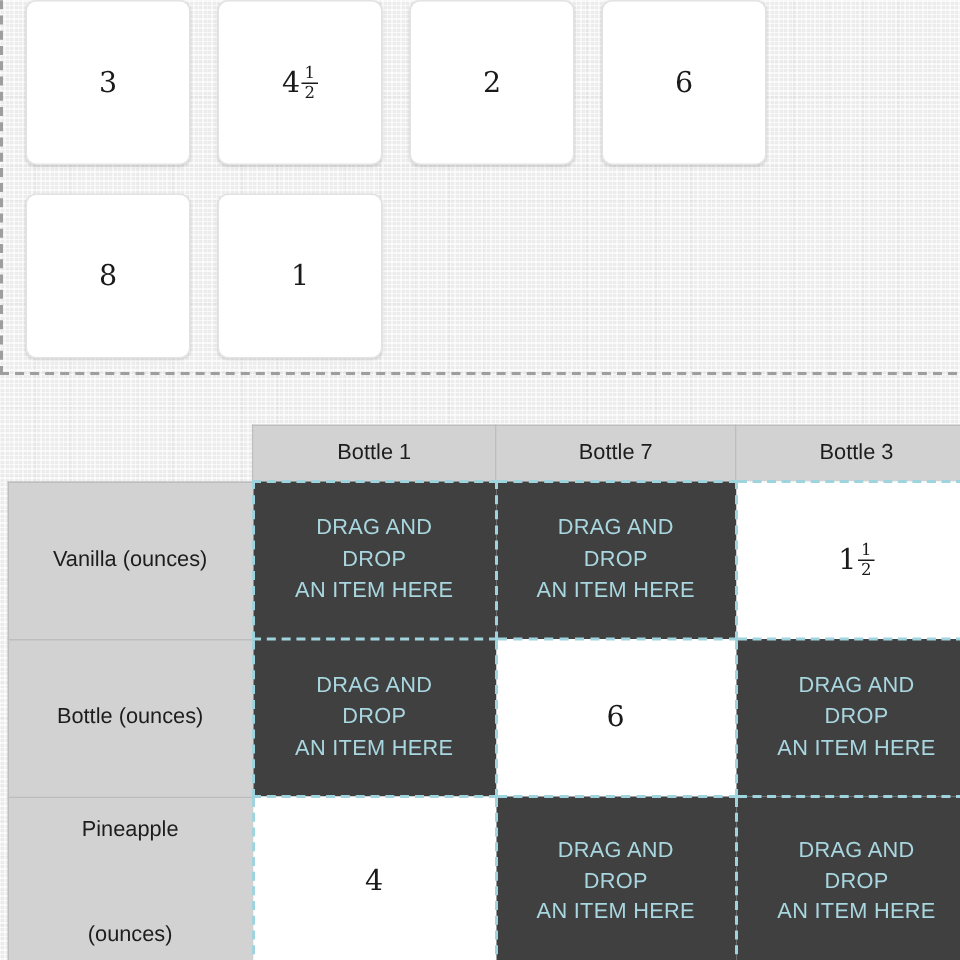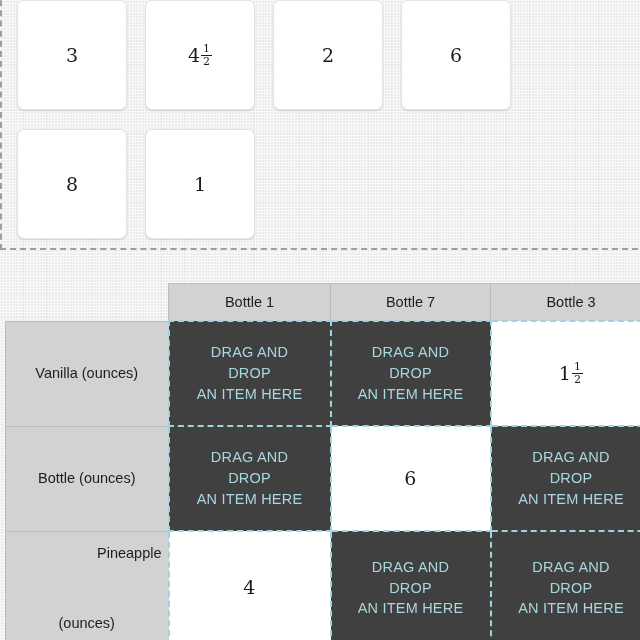--- a/index.html
+++ b/index.html
@@ -243,21 +243,21 @@
               <span class="whole">6</span>
             </span></td>
           <td class="dropcell">
             <span class="ph-line">DRAG AND</span>
             <span class="ph-line">DROP</span>
             <span class="ph-line">AN ITEM HERE</span>
           </td>
         </tr>
         <tr class="r-pineapple">
           <th class="rowhead">
-            <span style="display: block; text-align: right;">Pineapple</span>
+            <span style="display: block;">Pineapple</span>
             <span style="display: block; margin-top: 47px;">(ounces)</span>
           </th>
           <td class="dropcell filled"><span class="mixed">
               <span class="whole">4</span>
             </span></td>
           <td class="dropcell">
             <span class="ph-line">DRAG AND</span>
             <span class="ph-line">DROP</span>
             <span class="ph-line">AN ITEM HERE</span>
           </td>

